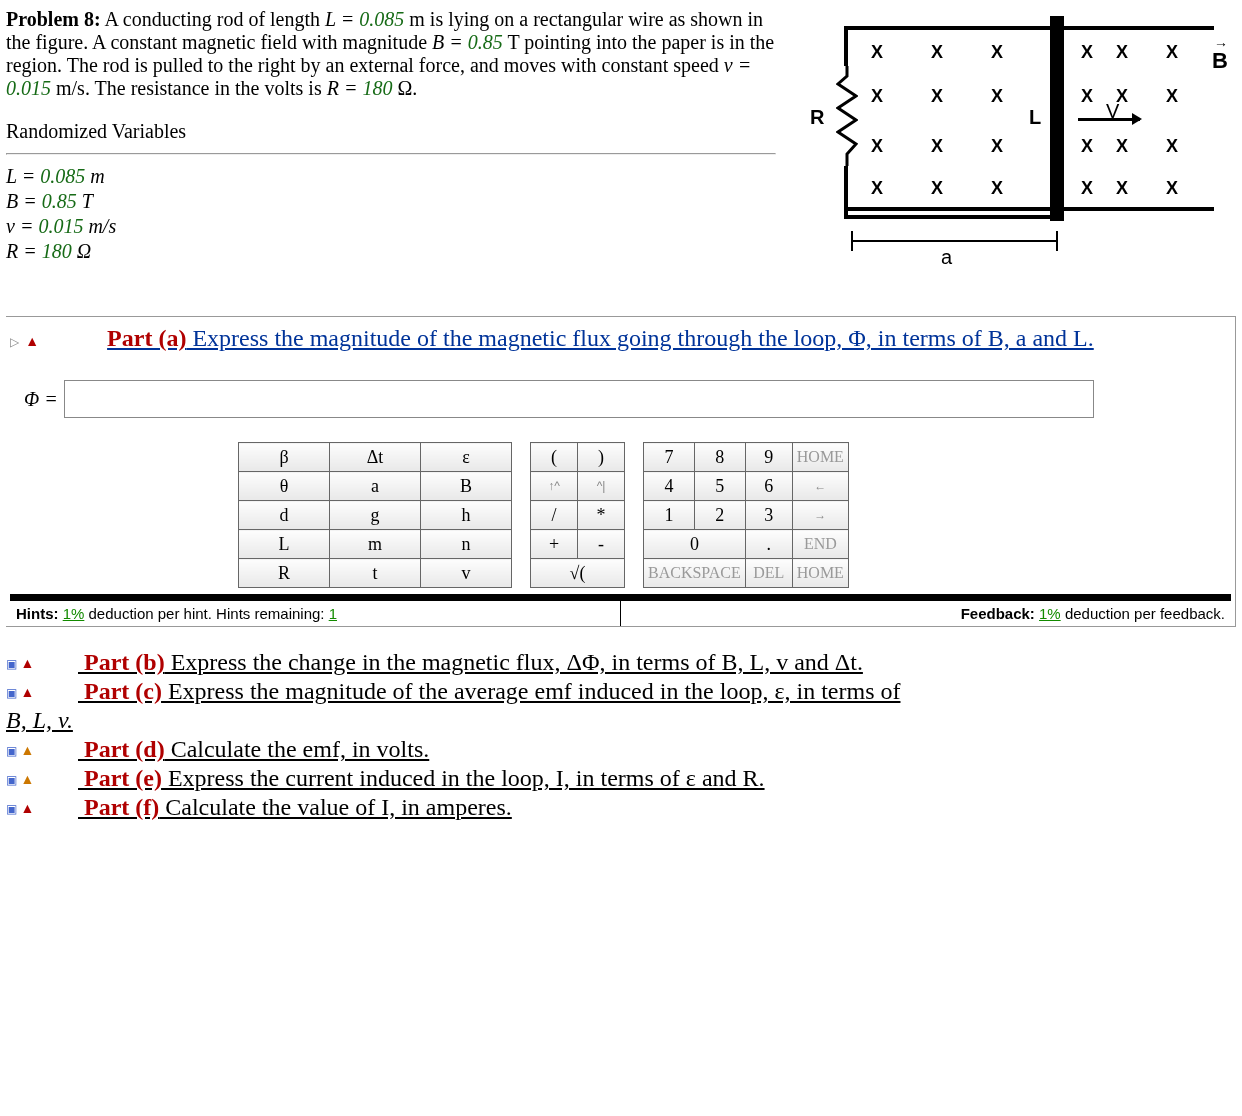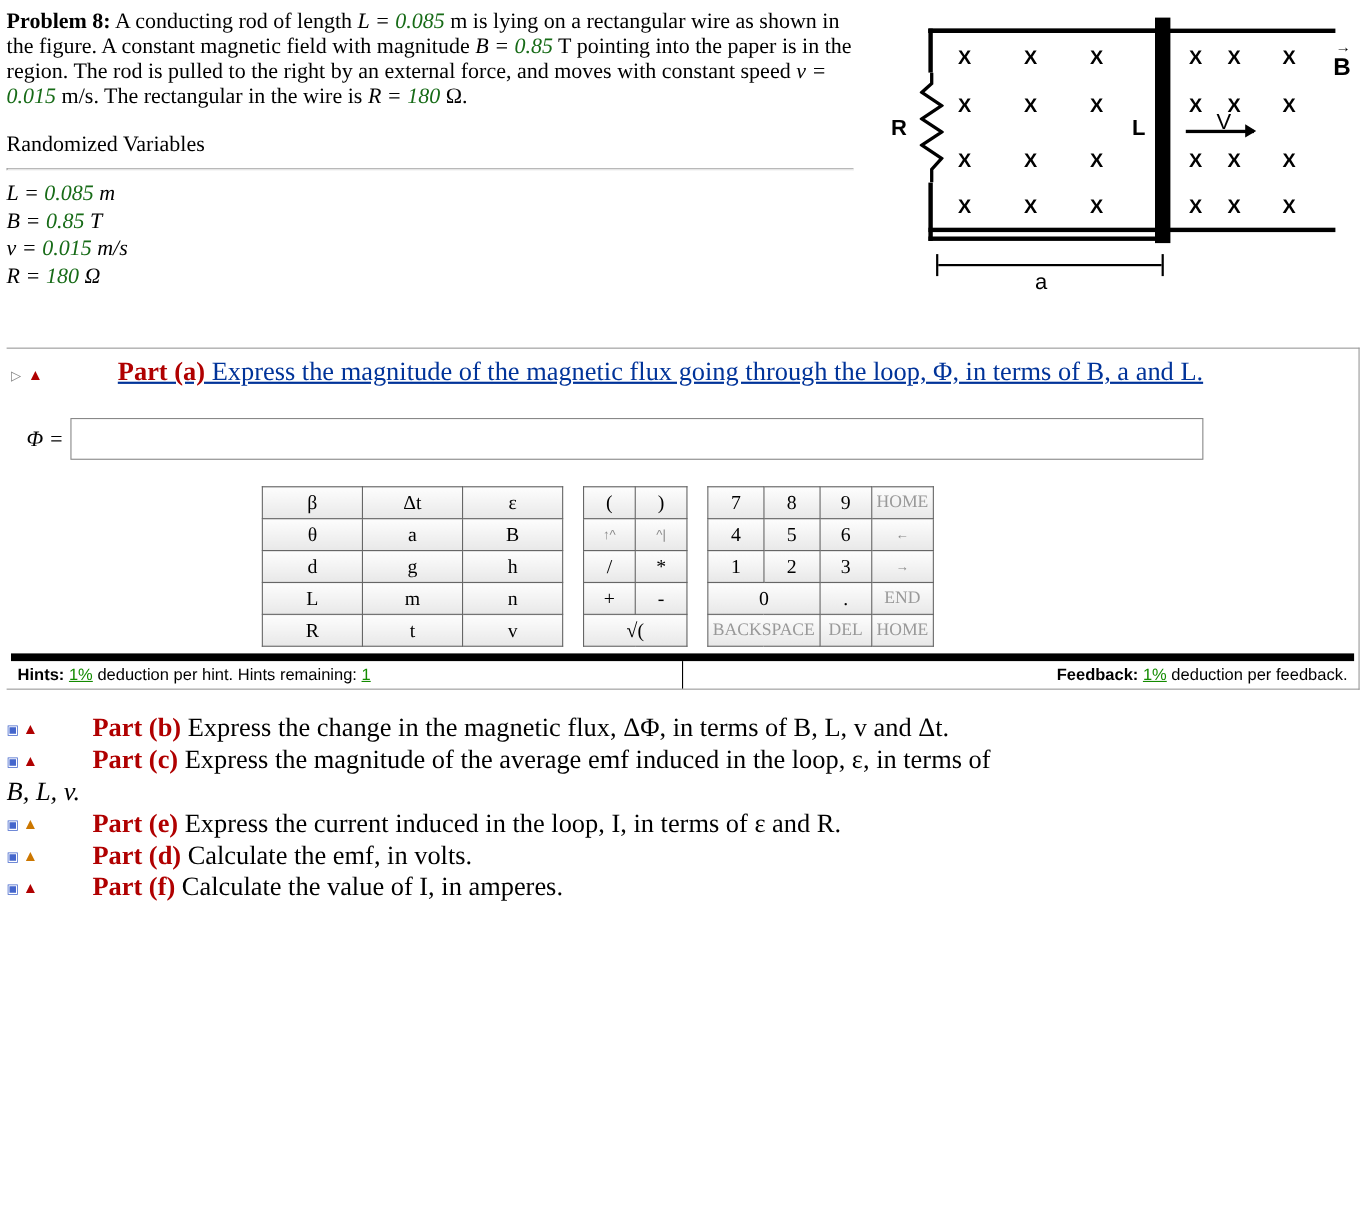--- a/index.html
+++ b/index.html
@@ -98,42 +98,42 @@
     background:linear-gradient(#fff,#eee); cursor:pointer;
   }
   .pill.disabled { color:#bbb; cursor:default;}
 
   .hints-row { display:flex; border-top:7px solid #000000; margin-top:6px;}
   .hints-row > div { flex:1; padding:4px 6px; font-size:15px; font-family: Arial, sans-serif; border-right:1px solid #000;}
   .hints-row > div:last-child { border-right:none;text-align:right;}
   .hints-row .pct { color:#138b00; text-decoration: underline;}
   .hints-row b { font-weight:bold;}
 
-  .other-parts { margin-top: 22px; }
+  .other-parts { margin-top: 22px; text-decoration: underline; }
   .other-parts .row { font-size: 24px; margin: 2px 0; }
   .other-parts .icons { font-size:13px; display:inline-block; width:72px; vertical-align:middle;}
   .other-parts .cont { font-size: 24px; margin-left: 0px;}
 </style>
 </head>
 <body>
 
 <div class="problem-block">
   <div class="problem-text">
     <p>
       <span class="problem-heading">Problem 8:</span>
       <span>A conducting rod of length </span>
       <span class="italic">L = </span>
       <span class="given">0.085</span>
       <span> m is lying on a rectangular wire as shown in the figure. A constant magnetic field with magnitude </span>
       <span class="italic">B = </span>
       <span class="given">0.85</span>
       <span> T pointing into the paper is in the region. The rod is pulled to the right by an external force, and moves with constant speed </span>
       <span class="italic">v = </span>
       <span class="given">0.015</span>
-      <span> m/s. The rectangular in the wire is </span>
+      <span> m/s. The resistance in the volts is </span>
       <span class="italic">R = </span>
       <span class="given">180</span>
       <span> Ω.</span>
     </p>
     <div class="rv-header">Randomized Variables</div>
     <hr>
     <div class="var-line"><span>L = </span><span class="given">0.085</span><span> m</span></div>
     <div class="var-line"><span>B = </span><span class="given">0.85</span><span> T</span></div>
     <div class="var-line"><span>v = </span><span class="given">0.015</span><span> m/s</span></div>
     <div class="var-line"><span>R = </span><span class="given">180</span><span> Ω</span></div>
@@ -312,23 +312,23 @@
     <span class="icons"><span class="sq">▣</span> <span class="triag">▲</span></span>
     <span class="part-label">Part (b)</span><span>  Express the change in the magnetic flux, ΔΦ, in terms of B, L, v and Δt.</span>
   </div>
   <div class="row">
     <span class="icons"><span class="sq">▣</span> <span class="triag">▲</span></span>
     <span class="part-label">Part (c)</span><span>  Express the magnitude of the average emf induced in the loop, ε, in terms of</span>
   </div>
   <div class="cont" style="font-style:italic">B, L, v.</div>
   <div class="row">
     <span class="icons"><span class="sq">▣</span> <span class="triag" style="color:#cc7700">▲</span></span>
+    <span class="part-label">Part (d)</span><span>  Calculate the emf, in volts.</span>
+  </div>
+  <div class="row">
+    <span class="icons"><span class="sq">▣</span> <span class="triag" style="color:#cc7700">▲</span></span>
     <span class="part-label">Part (e)</span><span>  Express the current induced in the loop, I, in terms of ε and R.</span>
-  </div>
-  <div class="row">
-    <span class="icons"><span class="sq">▣</span> <span class="triag" style="color:#cc7700">▲</span></span>
-    <span class="part-label">Part (d)</span><span>  Calculate the emf, in volts.</span>
   </div>
   <div class="row">
     <span class="icons"><span class="sq">▣</span> <span class="triag">▲</span></span>
     <span class="part-label">Part (f)</span><span>  Calculate the value of I, in amperes.</span>
   </div>
 </div>
 
 </body></html>

